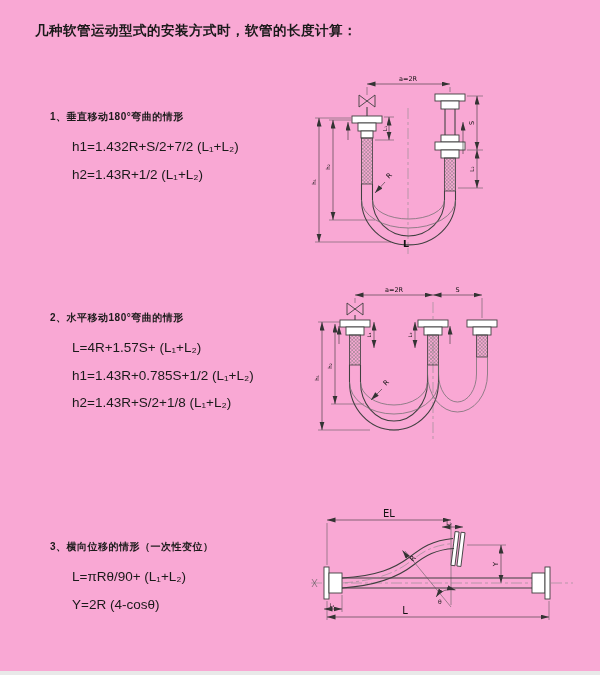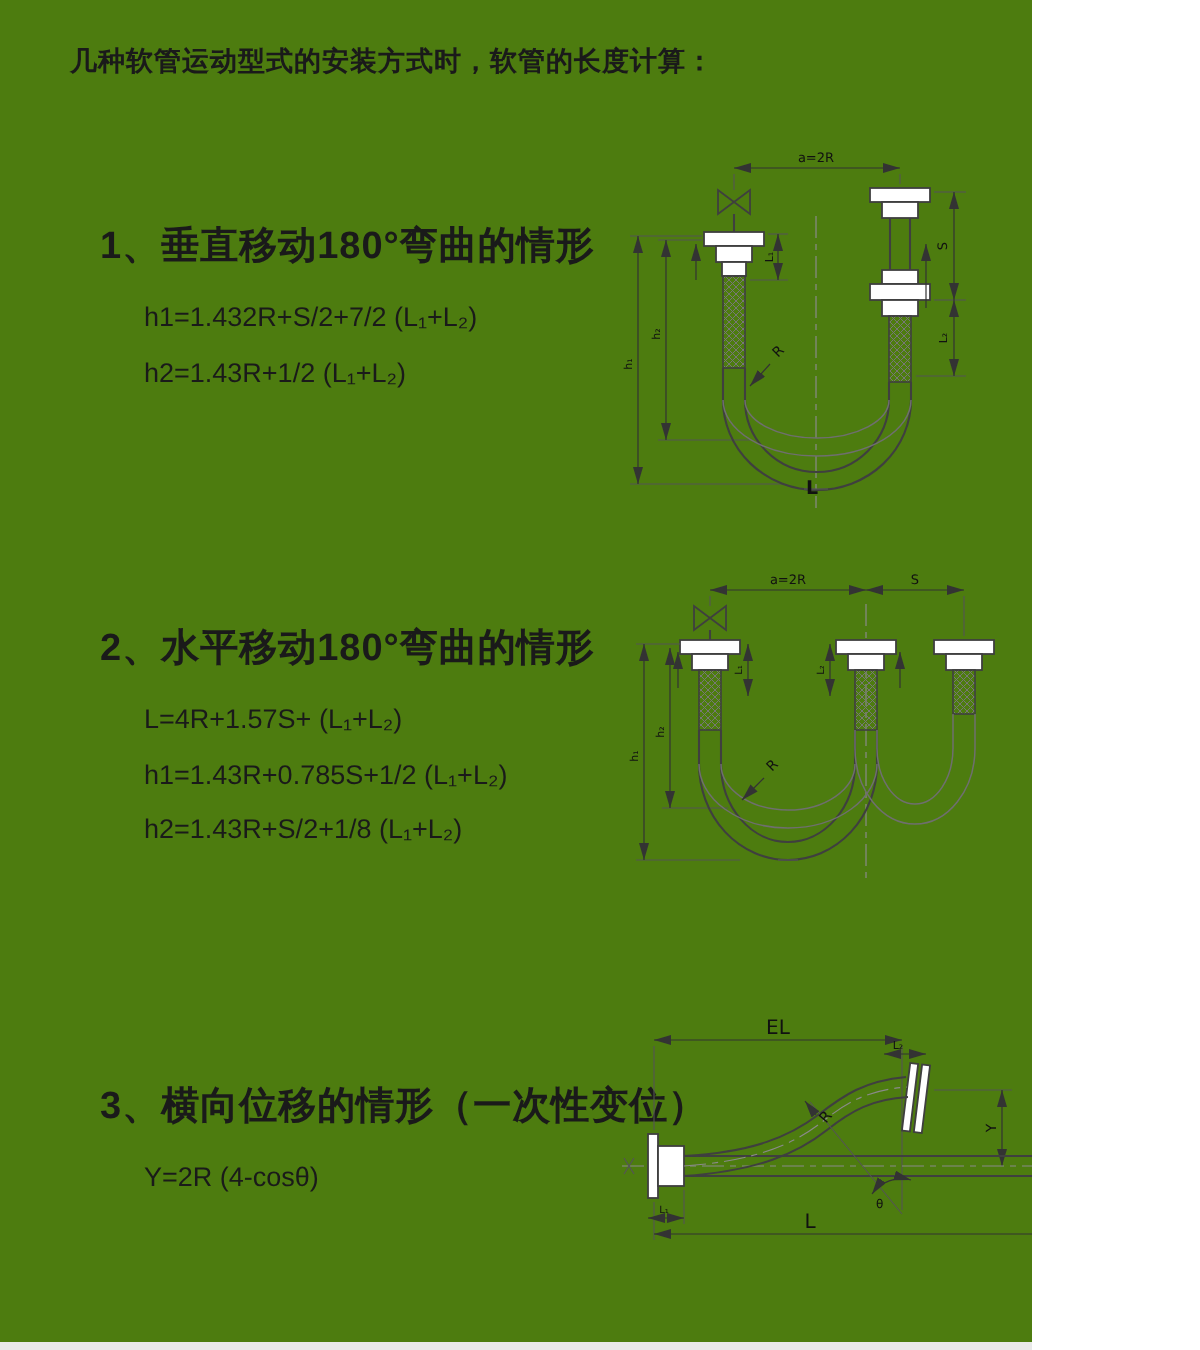--- a/index.html
+++ b/index.html
@@ -1,20 +1,20 @@
 <!DOCTYPE html>
 <html><head>
 <meta charset="utf-8">
 <style>
   html,body{margin:0;padding:0;background:#fff;}
-  #page{position:relative;width:516px;height:675px;background:#4d7c0f;overflow:hidden;
+  #page{position:relative;width:600px;height:675px;background:#f9a8d4;overflow:hidden;
         font-family:"Liberation Sans","DejaVu Sans",sans-serif;color:#1a1a1a;}
   .title{position:absolute;left:35px;top:22px;font-size:13.5px;font-weight:700;letter-spacing:.5px;}
   .section{position:absolute;left:50px;}
-  .sec-head{font-size:19px;font-weight:700;letter-spacing:.5px;}
+  .sec-head{font-size:10px;font-weight:700;letter-spacing:.5px;}
   .formulas{margin-top:9px;margin-left:22px;font-size:13.5px;font-weight:400;}
   .formulas div{line-height:27.5px;white-space:pre;}
   .diagram{position:absolute;}
   svg text{fill:#111;font-family:"DejaVu Sans","Liberation Sans",sans-serif;}
   .dln{stroke:#333;stroke-width:.6;fill:none;}
   .ext{stroke:#555;stroke-width:.55;fill:none;}
   .out{stroke:#3f3f3f;stroke-width:1.05;fill:none;}
   .th{stroke:#6f6f6f;stroke-width:.75;fill:none;}
   .fit{stroke:#3f3f3f;stroke-width:.9;fill:#fff;}
   .brd{stroke:#3f3f3f;stroke-width:.8;}
@@ -42,20 +42,21 @@
     <div class="formulas">
       <div>L=4R+1.57S+ (L₁+L₂)</div>
       <div>h1=1.43R+0.785S+1/2 (L₁+L₂)</div>
       <div>h2=1.43R+S/2+1/8 (L₁+L₂)</div>
     </div>
   </div>
 
   <div class="section" style="top:540px;">
     <div class="sec-head">3、横向位移的情形（一次性变位）</div>
     <div class="formulas">
+      <div>L=πRθ/90+ (L₁+L₂)</div>
       <div>Y=2R (4-cosθ)</div>
     </div>
   </div>
 
   <svg class="diagram" style="left:305px;top:70px;" width="290" height="190" viewBox="0 0 290 190">
     <defs>
       <marker id="d1a" markerWidth="10" markerHeight="7" refX="8.5" refY="2.5" orient="auto-start-reverse" markerUnits="userSpaceOnUse">
         <path d="M0,0 L8.5,2.5 L0,5 Z" fill="#333"></path>
       </marker>
       <pattern id="d1b" width="3.5" height="3.5" patternUnits="userSpaceOnUse">

